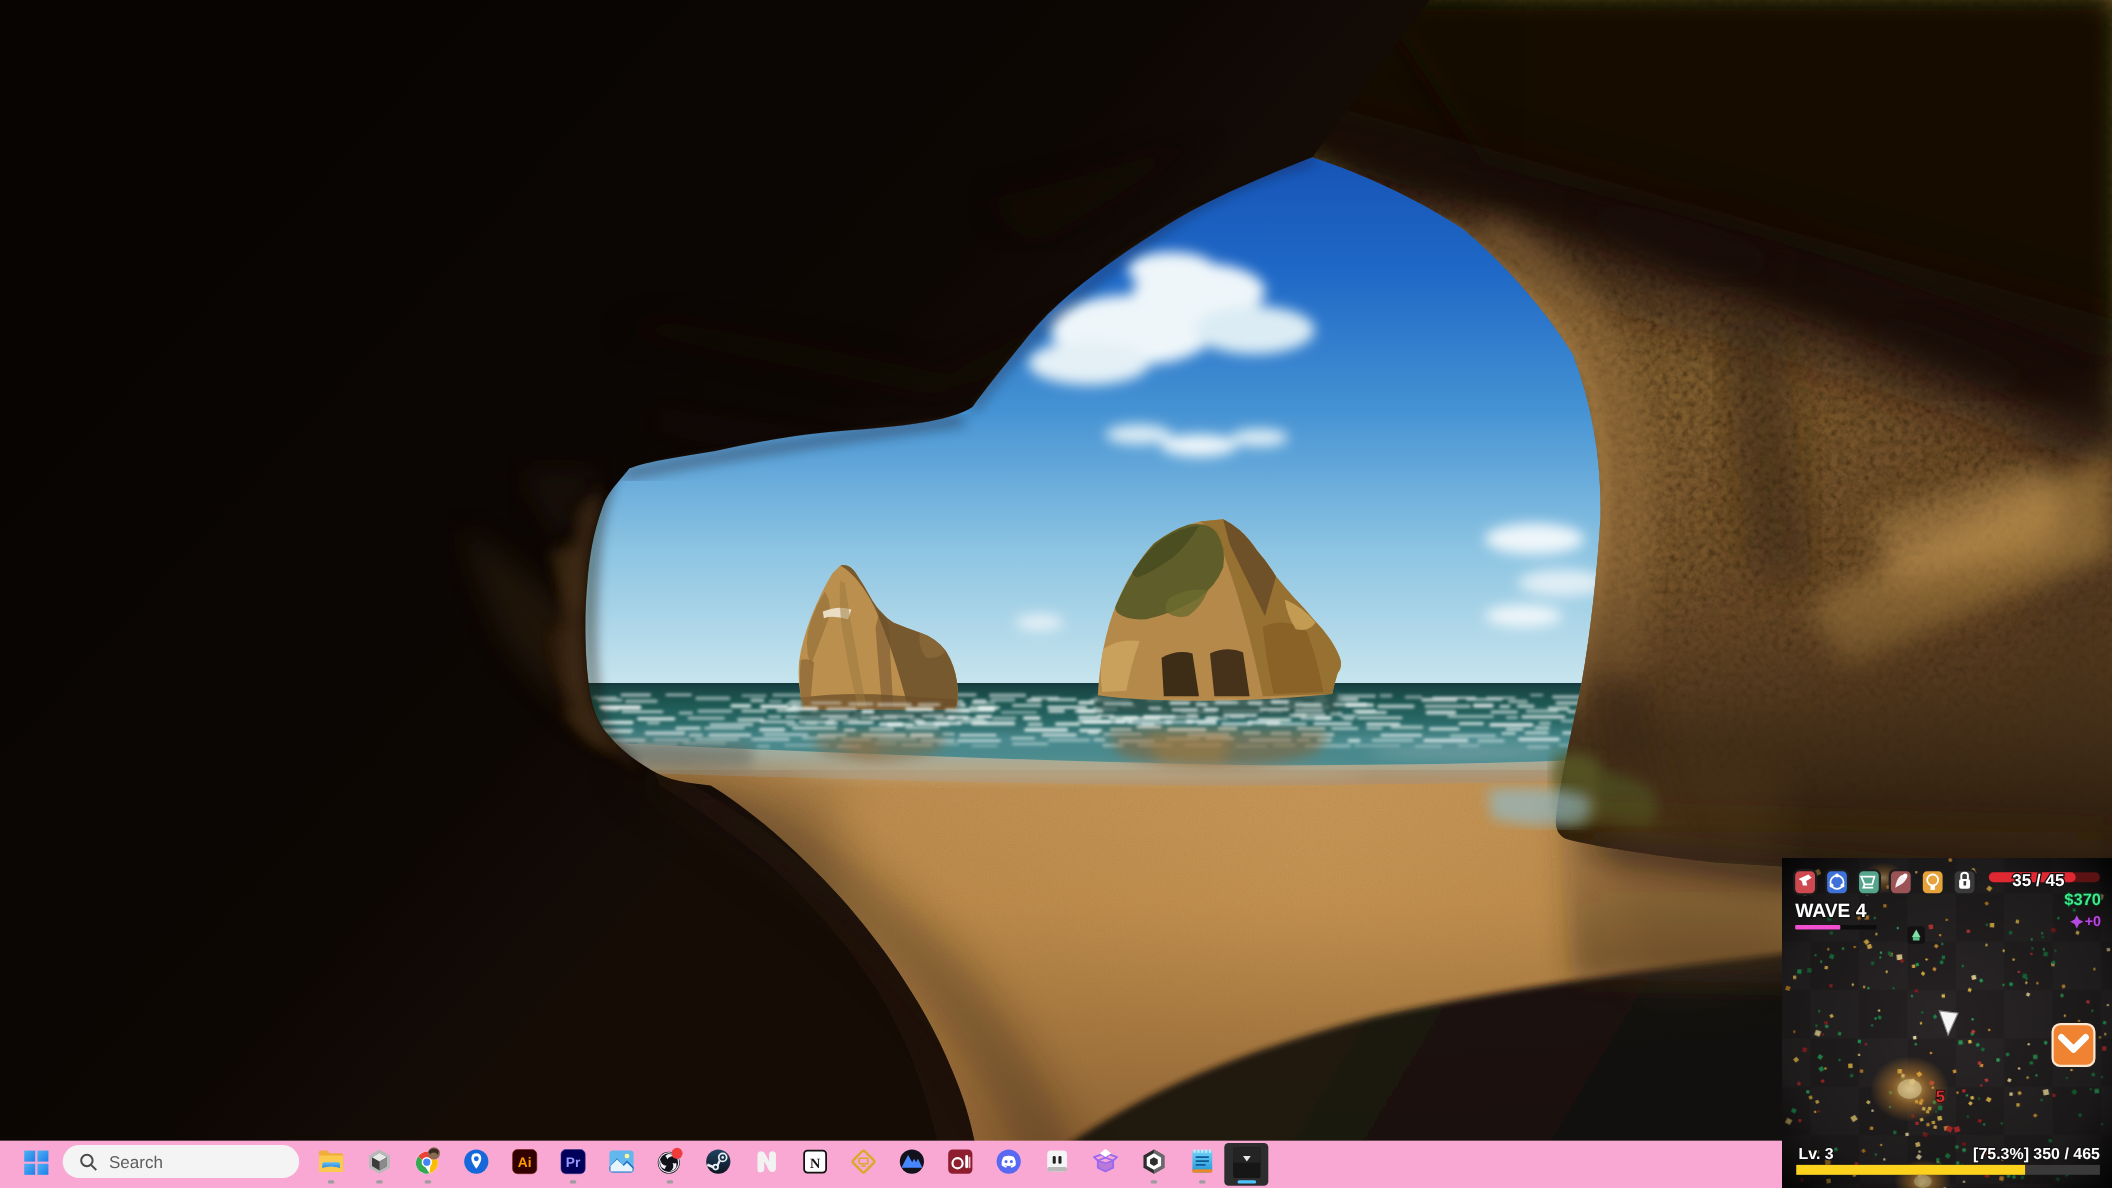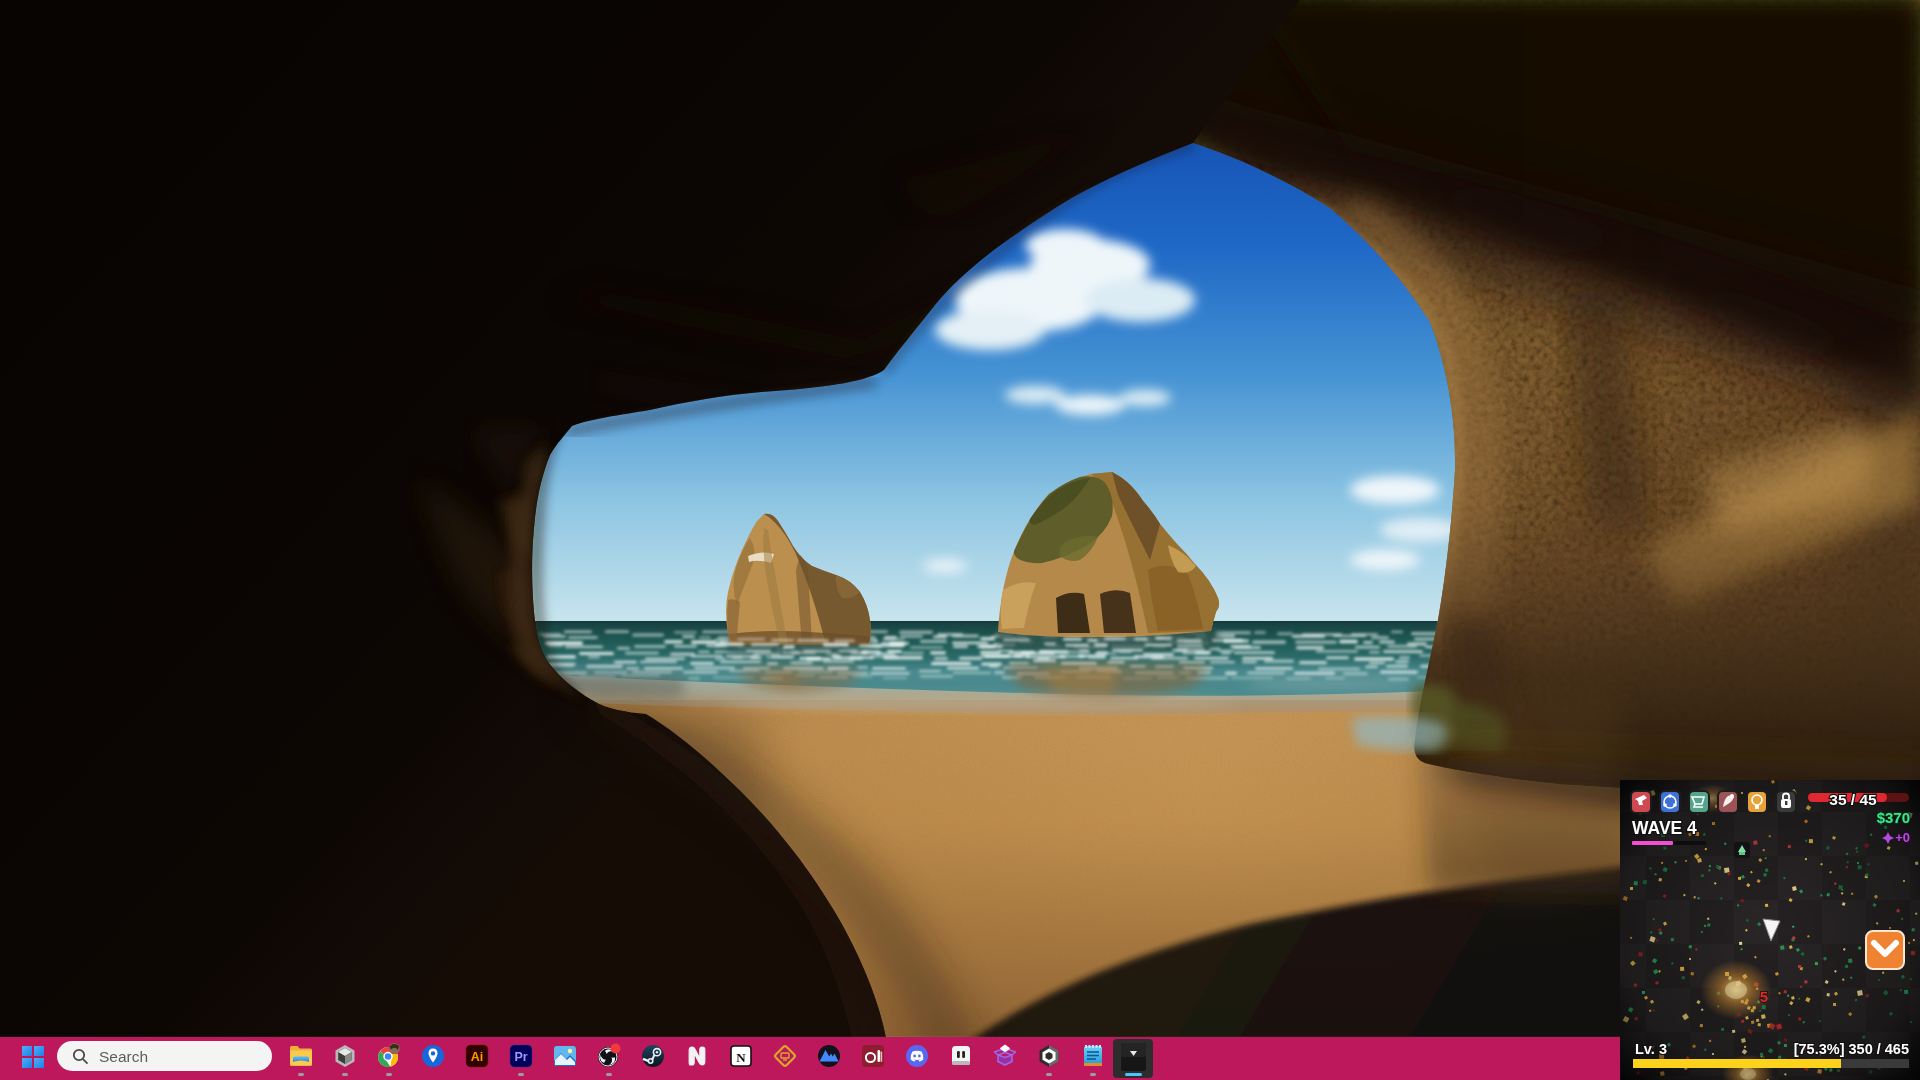--- a/index.html
+++ b/index.html
@@ -1,17 +1,17 @@
 <!DOCTYPE html>
 <html><head>
 <meta charset="utf-8">
 <style>
 html,body{margin:0;padding:0;width:1920px;height:1080px;overflow:hidden;background:#000;font-family:"Liberation Sans",sans-serif;}
 #wall{position:absolute;left:0;top:0;width:1920px;height:1080px;}
-#taskbar{position:absolute;left:0;top:1037px;width:1920px;height:43px;background:#be185d;box-shadow:0 -1px 0 rgba(255,255,255,0.05);}
+#taskbar{position:absolute;left:0;top:1037px;width:1920px;height:43px;background:#f9a8d4;box-shadow:0 -1px 0 rgba(255,255,255,0.05);}
 #game{position:absolute;left:1620px;top:780px;width:300px;height:300px;background:#232021;overflow:hidden;}
 </style>
 </head>
 <body>
 <svg id="wall" width="1920" height="1080" viewBox="0 0 1920 1080">
 <defs>
 <linearGradient id="sky" x1="0" y1="120" x2="0" y2="625" gradientUnits="userSpaceOnUse">
  <stop offset="0" stop-color="#1550b2"></stop>
  <stop offset="0.25" stop-color="#1f68c6"></stop>
  <stop offset="0.5" stop-color="#4592d3"></stop>

